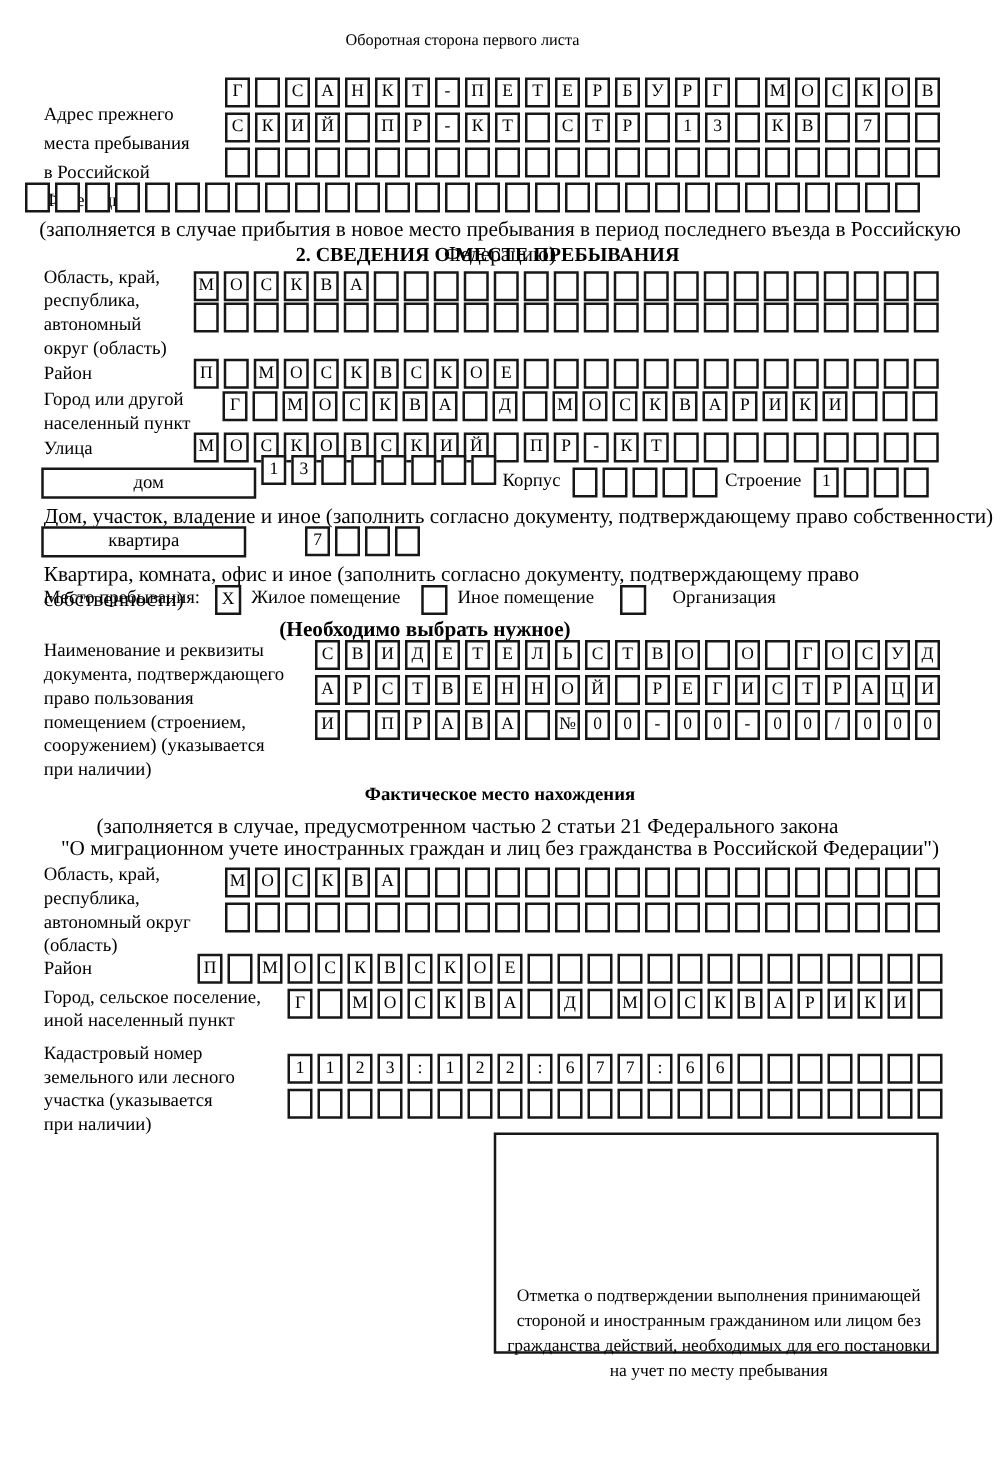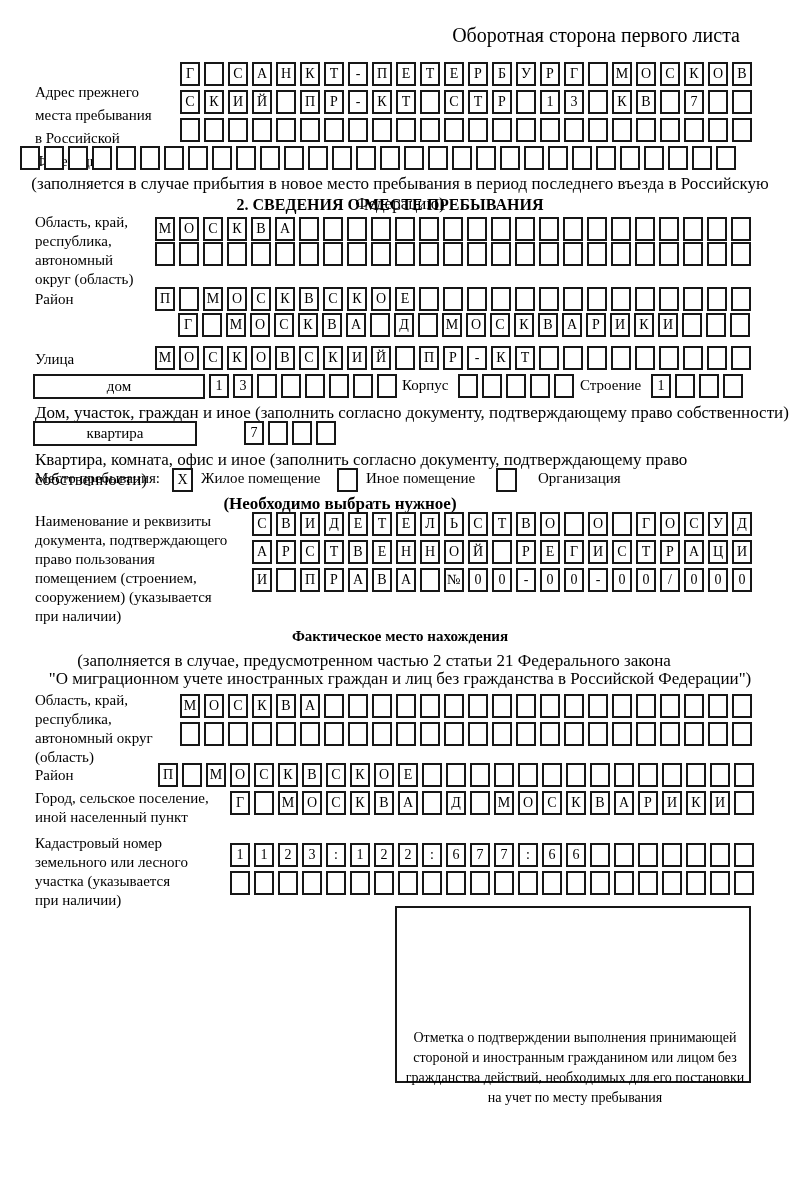--- a/index.html
+++ b/index.html
@@ -20,21 +20,21 @@
   .fieldbox{position:absolute;box-sizing:border-box;border:2px solid #171717;
             display:flex;align-items:center;justify-content:center;font-size:15px;background:#fff;}
   .stamp{position:absolute;box-sizing:border-box;border:2px solid #171717;background:#fff;}
   .note{position:absolute;font-size:14px;line-height:20px;white-space:pre-line;text-align:center;}
 </style>
 </head>
 <body>
 
 <div class="page">
 
-  <div class="abs" style="top:24px;left:0;width:740px;text-align:right;font-size:20px;">Оборотная сторона первого листа</div>
+  <div class="abs" style="top:24px;left:0;width:740px;text-align:center;font-size:13px;">Оборотная сторона первого листа</div>
 
   <div class="label lh23" style="left:35px;top:60px;">Адрес прежнего
 места пребывания
 в Российской
 Федерации</div>
   <div class="row" style="left:180px;top:62px;"><span class="cell">Г</span><span class="cell"></span><span class="cell">С</span><span class="cell">А</span><span class="cell">Н</span><span class="cell">К</span><span class="cell">Т</span><span class="cell">-</span><span class="cell">П</span><span class="cell">Е</span><span class="cell">Т</span><span class="cell">Е</span><span class="cell">Р</span><span class="cell">Б</span><span class="cell">У</span><span class="cell">Р</span><span class="cell">Г</span><span class="cell"></span><span class="cell">М</span><span class="cell">О</span><span class="cell">С</span><span class="cell">К</span><span class="cell">О</span><span class="cell">В</span></div>
   <div class="row" style="left:180px;top:90px;"><span class="cell">С</span><span class="cell">К</span><span class="cell">И</span><span class="cell">Й</span><span class="cell"></span><span class="cell">П</span><span class="cell">Р</span><span class="cell">-</span><span class="cell">К</span><span class="cell">Т</span><span class="cell"></span><span class="cell">С</span><span class="cell">Т</span><span class="cell">Р</span><span class="cell"></span><span class="cell">1</span><span class="cell">3</span><span class="cell"></span><span class="cell">К</span><span class="cell">В</span><span class="cell"></span><span class="cell">7</span><span class="cell"></span><span class="cell"></span></div>
   <div class="row" style="left:180px;top:118px;"><span class="cell"></span><span class="cell"></span><span class="cell"></span><span class="cell"></span><span class="cell"></span><span class="cell"></span><span class="cell"></span><span class="cell"></span><span class="cell"></span><span class="cell"></span><span class="cell"></span><span class="cell"></span><span class="cell"></span><span class="cell"></span><span class="cell"></span><span class="cell"></span><span class="cell"></span><span class="cell"></span><span class="cell"></span><span class="cell"></span><span class="cell"></span><span class="cell"></span><span class="cell"></span><span class="cell"></span></div>
   <div class="row" style="left:20px;top:146px;"><span class="cell"></span><span class="cell"></span><span class="cell"></span><span class="cell"></span><span class="cell"></span><span class="cell"></span><span class="cell"></span><span class="cell"></span><span class="cell"></span><span class="cell"></span><span class="cell"></span><span class="cell"></span><span class="cell"></span><span class="cell"></span><span class="cell"></span><span class="cell"></span><span class="cell"></span><span class="cell"></span><span class="cell"></span><span class="cell"></span><span class="cell"></span><span class="cell"></span><span class="cell"></span><span class="cell"></span><span class="cell"></span><span class="cell"></span><span class="cell"></span><span class="cell"></span><span class="cell"></span><span class="cell"></span></div>
   <div class="cap center" style="left:0;top:174px;width:800px;">(заполняется в случае прибытия в новое место пребывания в период последнего въезда в Российскую Федерацию)</div>
@@ -44,32 +44,34 @@
   <div class="label" style="left:35px;top:213px;">Область, край,
 республика,
 автономный
 округ (область)</div>
   <div class="row" style="left:155px;top:217px;"><span class="cell">М</span><span class="cell">О</span><span class="cell">С</span><span class="cell">К</span><span class="cell">В</span><span class="cell">А</span><span class="cell"></span><span class="cell"></span><span class="cell"></span><span class="cell"></span><span class="cell"></span><span class="cell"></span><span class="cell"></span><span class="cell"></span><span class="cell"></span><span class="cell"></span><span class="cell"></span><span class="cell"></span><span class="cell"></span><span class="cell"></span><span class="cell"></span><span class="cell"></span><span class="cell"></span><span class="cell"></span><span class="cell"></span></div>
   <div class="row" style="left:155px;top:242px;"><span class="cell"></span><span class="cell"></span><span class="cell"></span><span class="cell"></span><span class="cell"></span><span class="cell"></span><span class="cell"></span><span class="cell"></span><span class="cell"></span><span class="cell"></span><span class="cell"></span><span class="cell"></span><span class="cell"></span><span class="cell"></span><span class="cell"></span><span class="cell"></span><span class="cell"></span><span class="cell"></span><span class="cell"></span><span class="cell"></span><span class="cell"></span><span class="cell"></span><span class="cell"></span><span class="cell"></span><span class="cell"></span></div>
 
   <div class="label" style="left:35px;top:290px;">Район</div>
   <div class="row" style="left:155px;top:287px;"><span class="cell">П</span><span class="cell"></span><span class="cell">М</span><span class="cell">О</span><span class="cell">С</span><span class="cell">К</span><span class="cell">В</span><span class="cell">С</span><span class="cell">К</span><span class="cell">О</span><span class="cell">Е</span><span class="cell"></span><span class="cell"></span><span class="cell"></span><span class="cell"></span><span class="cell"></span><span class="cell"></span><span class="cell"></span><span class="cell"></span><span class="cell"></span><span class="cell"></span><span class="cell"></span><span class="cell"></span><span class="cell"></span><span class="cell"></span></div>
 
+  <div class="label" style="left:35px;top:311px;">Город или другой
+населенный пункт</div>
   <div class="row" style="left:178px;top:313px;"><span class="cell">Г</span><span class="cell"></span><span class="cell">М</span><span class="cell">О</span><span class="cell">С</span><span class="cell">К</span><span class="cell">В</span><span class="cell">А</span><span class="cell"></span><span class="cell">Д</span><span class="cell"></span><span class="cell">М</span><span class="cell">О</span><span class="cell">С</span><span class="cell">К</span><span class="cell">В</span><span class="cell">А</span><span class="cell">Р</span><span class="cell">И</span><span class="cell">К</span><span class="cell">И</span><span class="cell"></span><span class="cell"></span><span class="cell"></span></div>
 
   <div class="label" style="left:35px;top:350px;">Улица</div>
   <div class="row" style="left:155px;top:346px;"><span class="cell">М</span><span class="cell">О</span><span class="cell">С</span><span class="cell">К</span><span class="cell">О</span><span class="cell">В</span><span class="cell">С</span><span class="cell">К</span><span class="cell">И</span><span class="cell">Й</span><span class="cell"></span><span class="cell">П</span><span class="cell">Р</span><span class="cell">-</span><span class="cell">К</span><span class="cell">Т</span><span class="cell"></span><span class="cell"></span><span class="cell"></span><span class="cell"></span><span class="cell"></span><span class="cell"></span><span class="cell"></span><span class="cell"></span><span class="cell"></span></div>
 
   <div class="fieldbox" style="left:33px;top:374px;width:172px;height:25px;">дом</div>
-  <div class="row" style="left:209px;top:374px;"><span class="cell">1</span><span class="cell">3</span><span class="cell"></span><span class="cell"></span><span class="cell"></span><span class="cell"></span><span class="cell"></span><span class="cell"></span></div>
+  <div class="row" style="left:209px;top:364px;"><span class="cell">1</span><span class="cell">3</span><span class="cell"></span><span class="cell"></span><span class="cell"></span><span class="cell"></span><span class="cell"></span><span class="cell"></span></div>
   <div class="abs" style="left:402px;top:377px;font-size:15px;">Корпус</div>
   <div class="row" style="left:458px;top:374px;"><span class="cell"></span><span class="cell"></span><span class="cell"></span><span class="cell"></span><span class="cell"></span></div>
   <div class="abs" style="left:580px;top:377px;font-size:15px;">Строение</div>
   <div class="row" style="left:651px;top:374px;"><span class="cell">1</span><span class="cell"></span><span class="cell"></span><span class="cell"></span></div>
-  <div class="cap" style="left:35px;top:403px;">Дом, участок, граждан и иное (заполнить согласно документу, подтверждающему право собственности)</div>
+  <div class="cap" style="left:35px;top:403px;">Дом, участок, владение и иное (заполнить согласно документу, подтверждающему право собственности)</div>
 
   <div class="fieldbox" style="left:33px;top:421px;width:164px;height:25px;">квартира</div>
   <div class="row" style="left:244px;top:421px;"><span class="cell">7</span><span class="cell"></span><span class="cell"></span><span class="cell"></span></div>
   <div class="cap" style="left:35px;top:450px;">Квартира, комната, офис и иное (заполнить согласно документу, подтверждающему право собственности)</div>
 
   <div class="abs" style="left:35px;top:470px;font-size:15px;text-align:center;">Место пребывания:</div>
   <div class="chk" style="left:172px;top:468px;">X</div>
   <div class="abs" style="left:201px;top:470px;font-size:15px;">Жилое помещение</div>
   <div class="chk" style="left:337px;top:468px;"></div>
   <div class="abs" style="left:366px;top:470px;font-size:15px;">Иное помещение</div>

